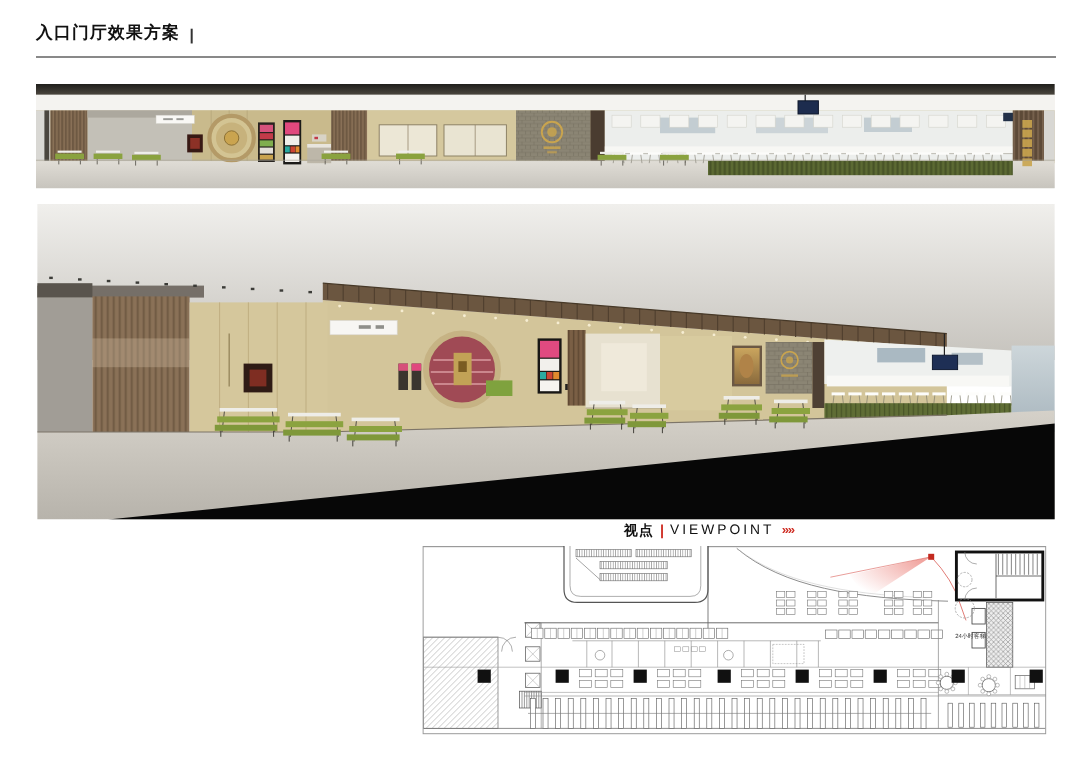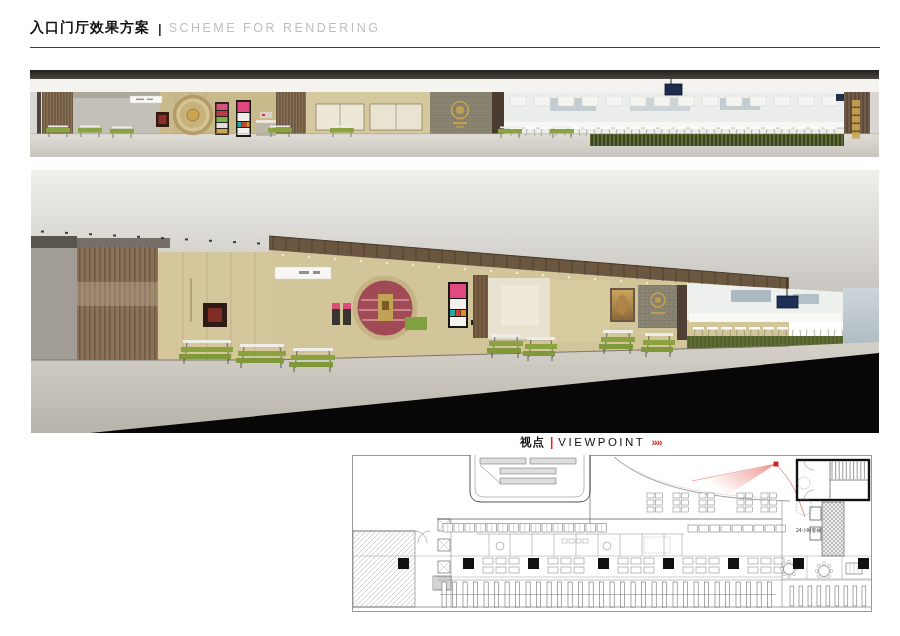--- a/index.html
+++ b/index.html
@@ -28,21 +28,20 @@
   text{font-family:"Liberation Sans","DejaVu Sans",sans-serif;}
 </style>
 </head>
 <body>
 
 <div id="page">
 
   <div id="hdr" class="abs">
     <span class="cn">入口门厅效果方案</span>
     <span class="sep">|</span>
-    <span class="en">SCHEME FOR RENDERING</span>
   </div>
   <div id="rule" class="abs"></div>
 
   <div id="rtop" class="abs">
   <svg width="849" height="87" viewBox="0 0 849 87">
     <defs>
       <linearGradient id="gTopDark" x1="0" y1="0" x2="0" y2="1">
         <stop offset="0" stop-color="#201f1c"></stop>
             <stop offset="1" stop-color="#4a463e"></stop>
       </linearGradient>

